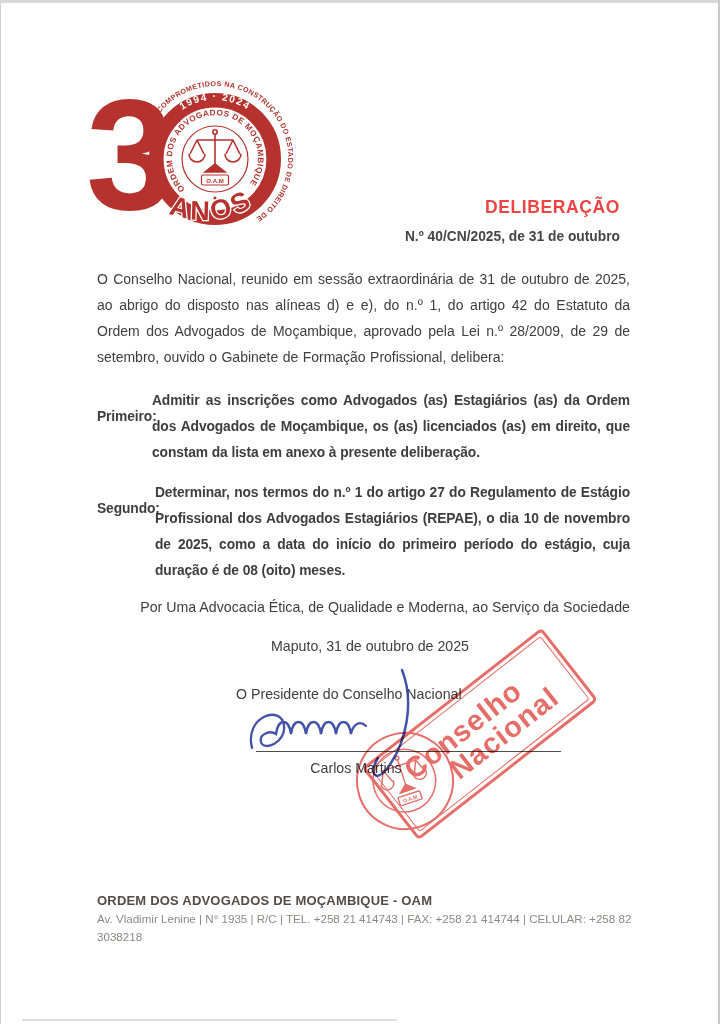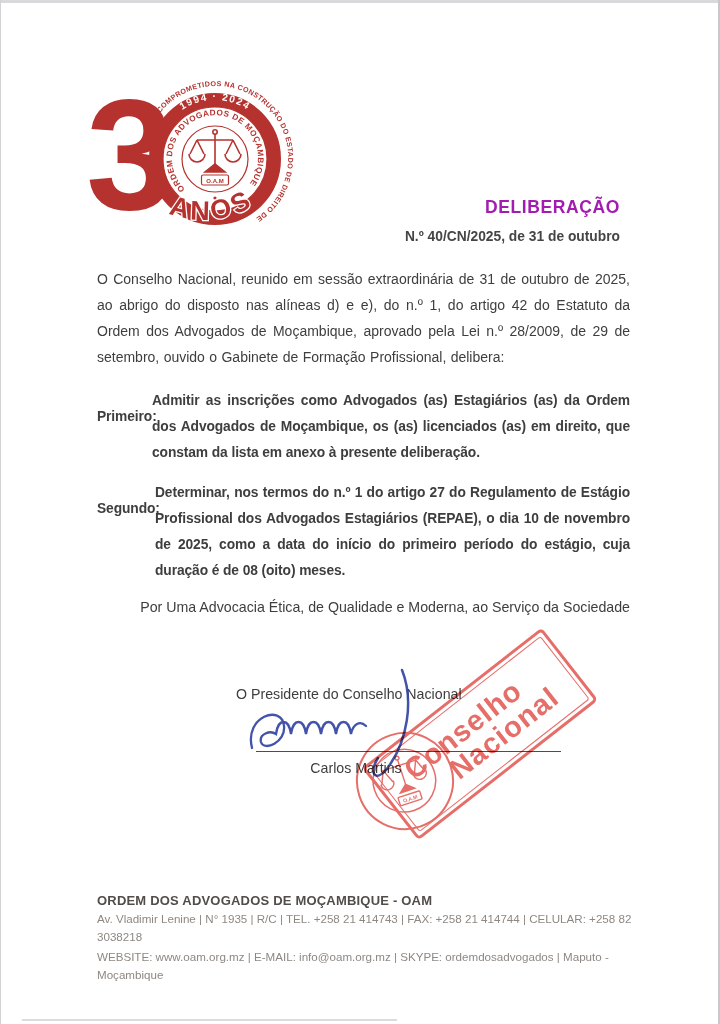--- a/index.html
+++ b/index.html
@@ -12,21 +12,21 @@
   .scan-left{position:absolute;top:0;left:0;width:1px;height:1024px;background:#d2d2d4;}
   .scan-right{position:absolute;top:0;right:0;width:2px;height:1024px;background:#c7c8cb;}
   .scan-bottom{position:absolute;left:22px;top:1019px;width:375px;height:2px;background:#dcdcdd;}
 
   
   .logo{position:absolute;left:84px;top:80px;width:214px;height:178px;}
   .logo text, .logo textPath{font-family:"Liberation Sans", sans-serif;}
 
   
   .doc-title{position:absolute;right:100px;top:197px;font-size:17.5px;font-weight:bold;
-    letter-spacing:.6px;color:#a21caf;text-align:right;}
+    letter-spacing:.6px;color:#ef4444;text-align:right;}
   .doc-ref{position:absolute;right:100px;top:229px;font-size:13.8px;font-weight:bold;
     color:#454545;text-align:left;}
 
   
   .para{position:absolute;left:97px;width:533px;font-size:14px;line-height:26px;
     text-align:justify;word-spacing:.5px;}
   .intro{top:266px;}
   .item{position:absolute;left:97px;width:533px;font-size:13.8px;font-weight:bold;
     line-height:26px;text-align:justify;letter-spacing:-0.1px;}
   .item .item-label{position:absolute;left:0;top:16px;}
@@ -126,20 +126,21 @@
     <span class="item-label">Primeiro:</span>
     <span>Admitir as inscrições como Advogados (as) Estagiários (as) da Ordem dos Advogados de Moçambique, os (as) licenciados (as) em direito, que constam da lista em anexo à presente deliberação.</span>
   </div>
 
   <div class="item item-second">
     <span class="item-label">Segundo:</span>
     <span>Determinar, nos termos do n.º 1 do artigo 27 do Regulamento de Estágio Profissional dos Advogados Estagiários (REPAE), o dia 10 de novembro de 2025, como a data do início do primeiro período do estágio, cuja duração é de 08 (oito) meses.</span>
   </div>
 
   <div class="motto">Por Uma Advocacia Ética, de Qualidade e Moderna, ao Serviço da Sociedade</div>
+  <div class="dateline">Maputo, 31 de outubro de 2025</div>
 
   <div class="president">O Presidente do Conselho Nacional</div>
 
   <svg class="sig-svg" viewBox="0 0 215 135">
     <g stroke="#2f41a0" fill="none" stroke-linecap="round" opacity="0.9">
       <path stroke-width="2.3" d="M10,84 C2,52 40,40 42,62 C44,78 22,88 19,78 C17,70 28,66 34,70
            C36,54 47,54 49,70 C51,54 62,54 64,70 C66,54 77,54 79,70
            C81,54 92,54 94,70 C96,54 107,54 109,70 C111,60 118,56 124,62"></path>
       <path stroke-width="2.5" d="M160,6 C172,36 166,78 144,106 C134,118 126,110 136,94"></path>
     </g>
@@ -172,16 +173,15 @@
           <rect x="37" y="64" width="24" height="9" rx="1"></rect>
         </g>
         <text x="49" y="71" font-size="5.5" font-weight="bold" fill="#e2544f" text-anchor="middle" font-family="Liberation Sans, sans-serif">O.A.M</text>
       </svg>
     </div>
   </div>
 
   <div class="footer">
     <div class="footer-org">ORDEM DOS ADVOGADOS DE MOÇAMBIQUE - OAM</div>
     <div class="footer-line">Av. Vladimir Lenine | N° 1935 | R/C | TEL. +258 21 414743 | FAX: +258 21 414744 | CELULAR: +258 82 3038218</div>
-    <div class="footer-line">WEBSITE: www.oam.org.mz | E-MAIL: info@oam.org.mz | SKYPE: ordemdosadvogados | Maputo - Moçambique</div>
   </div>
 
 </div>
 
 </body></html>

